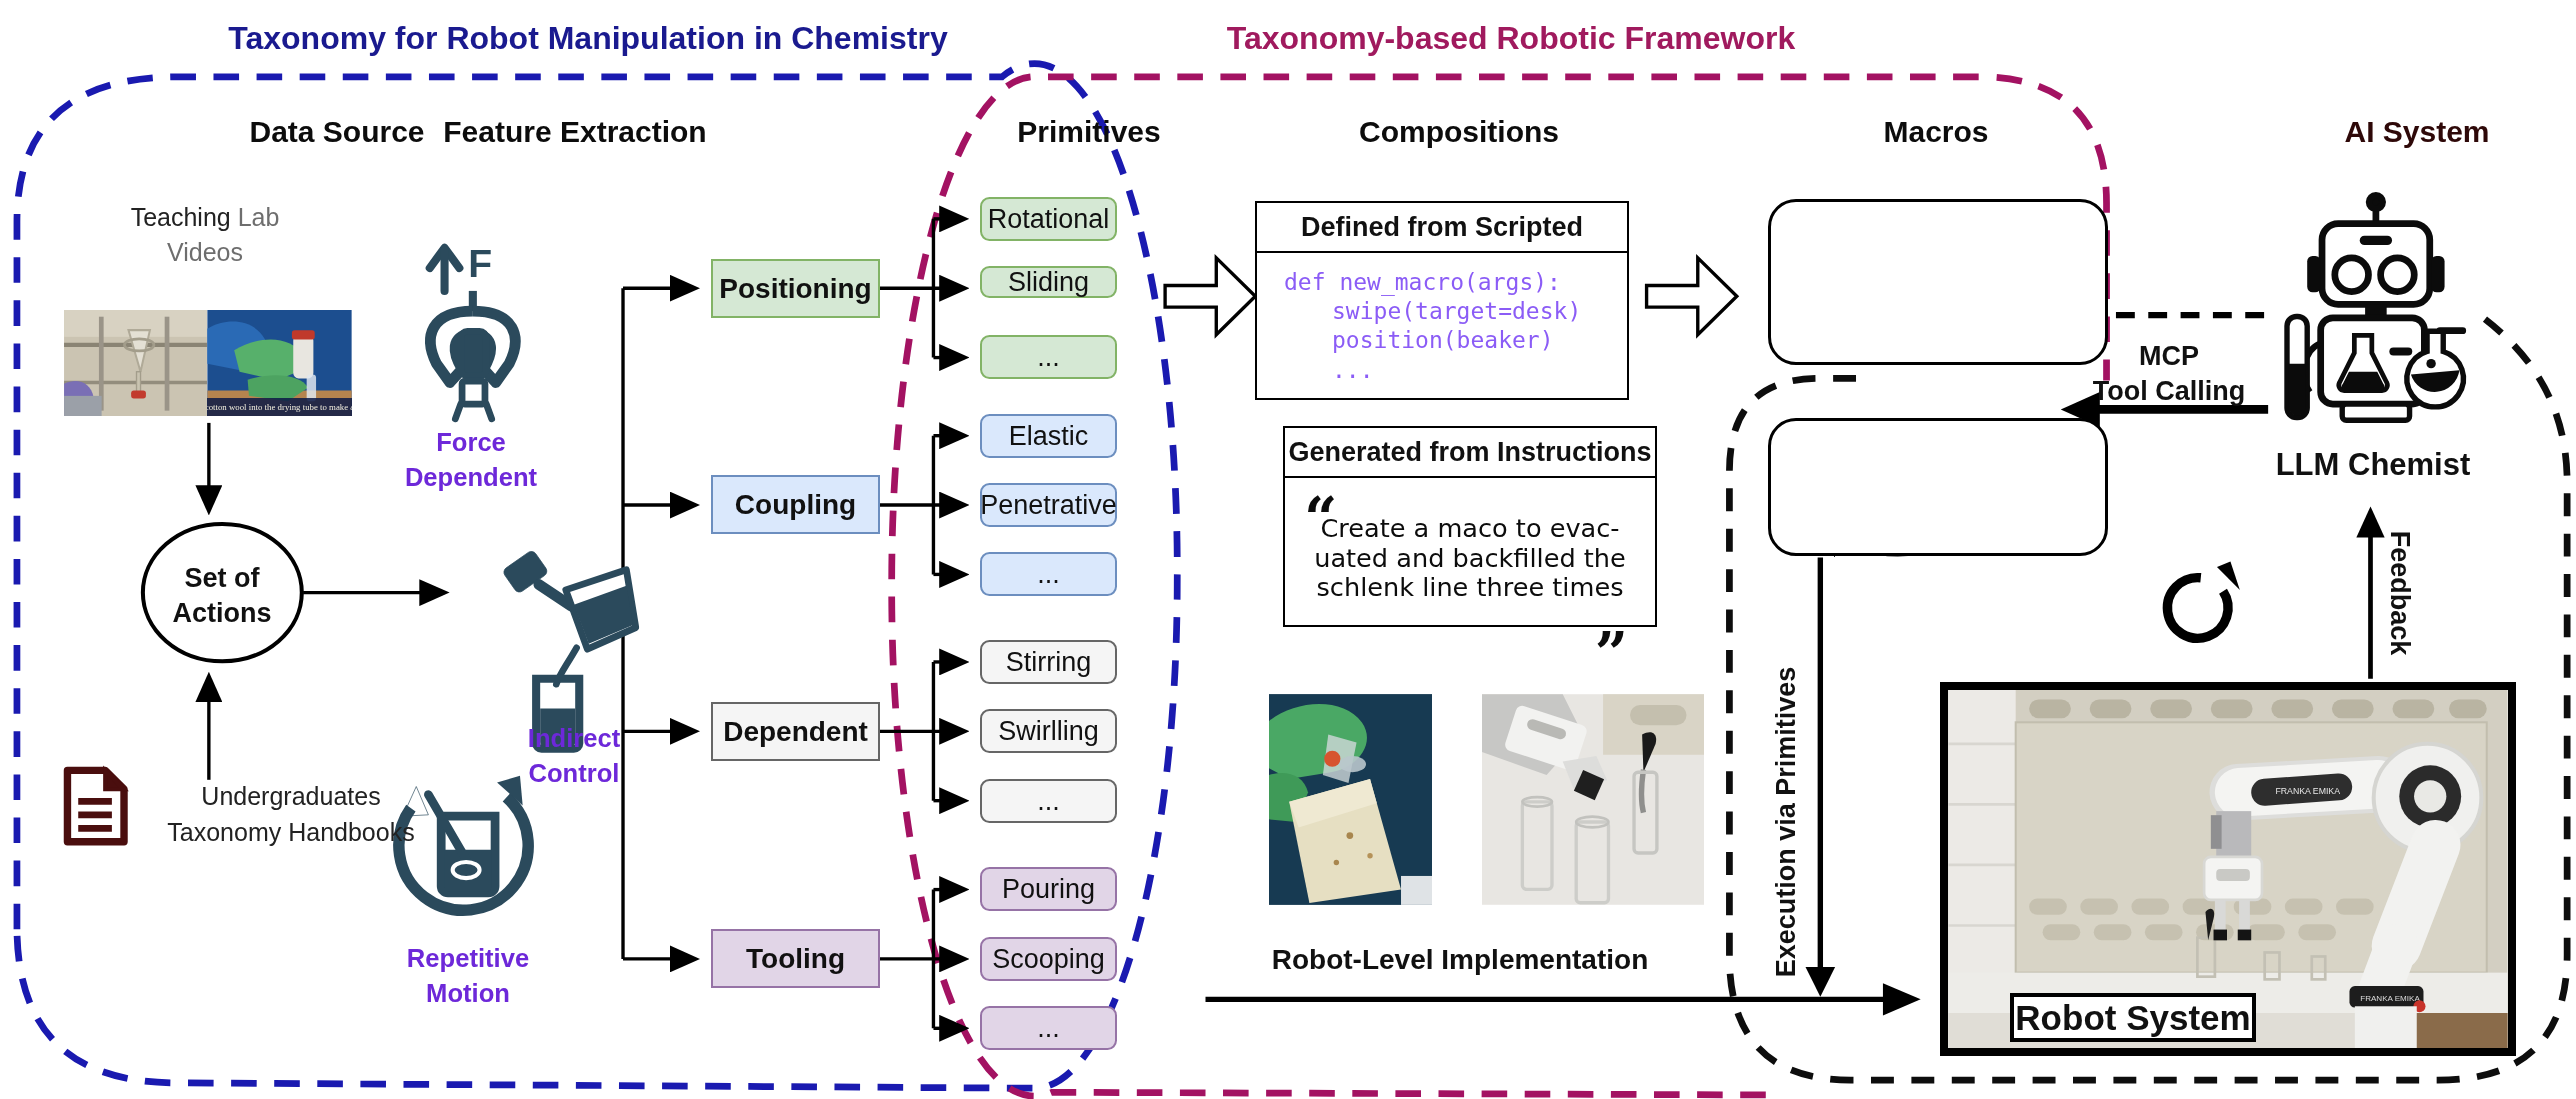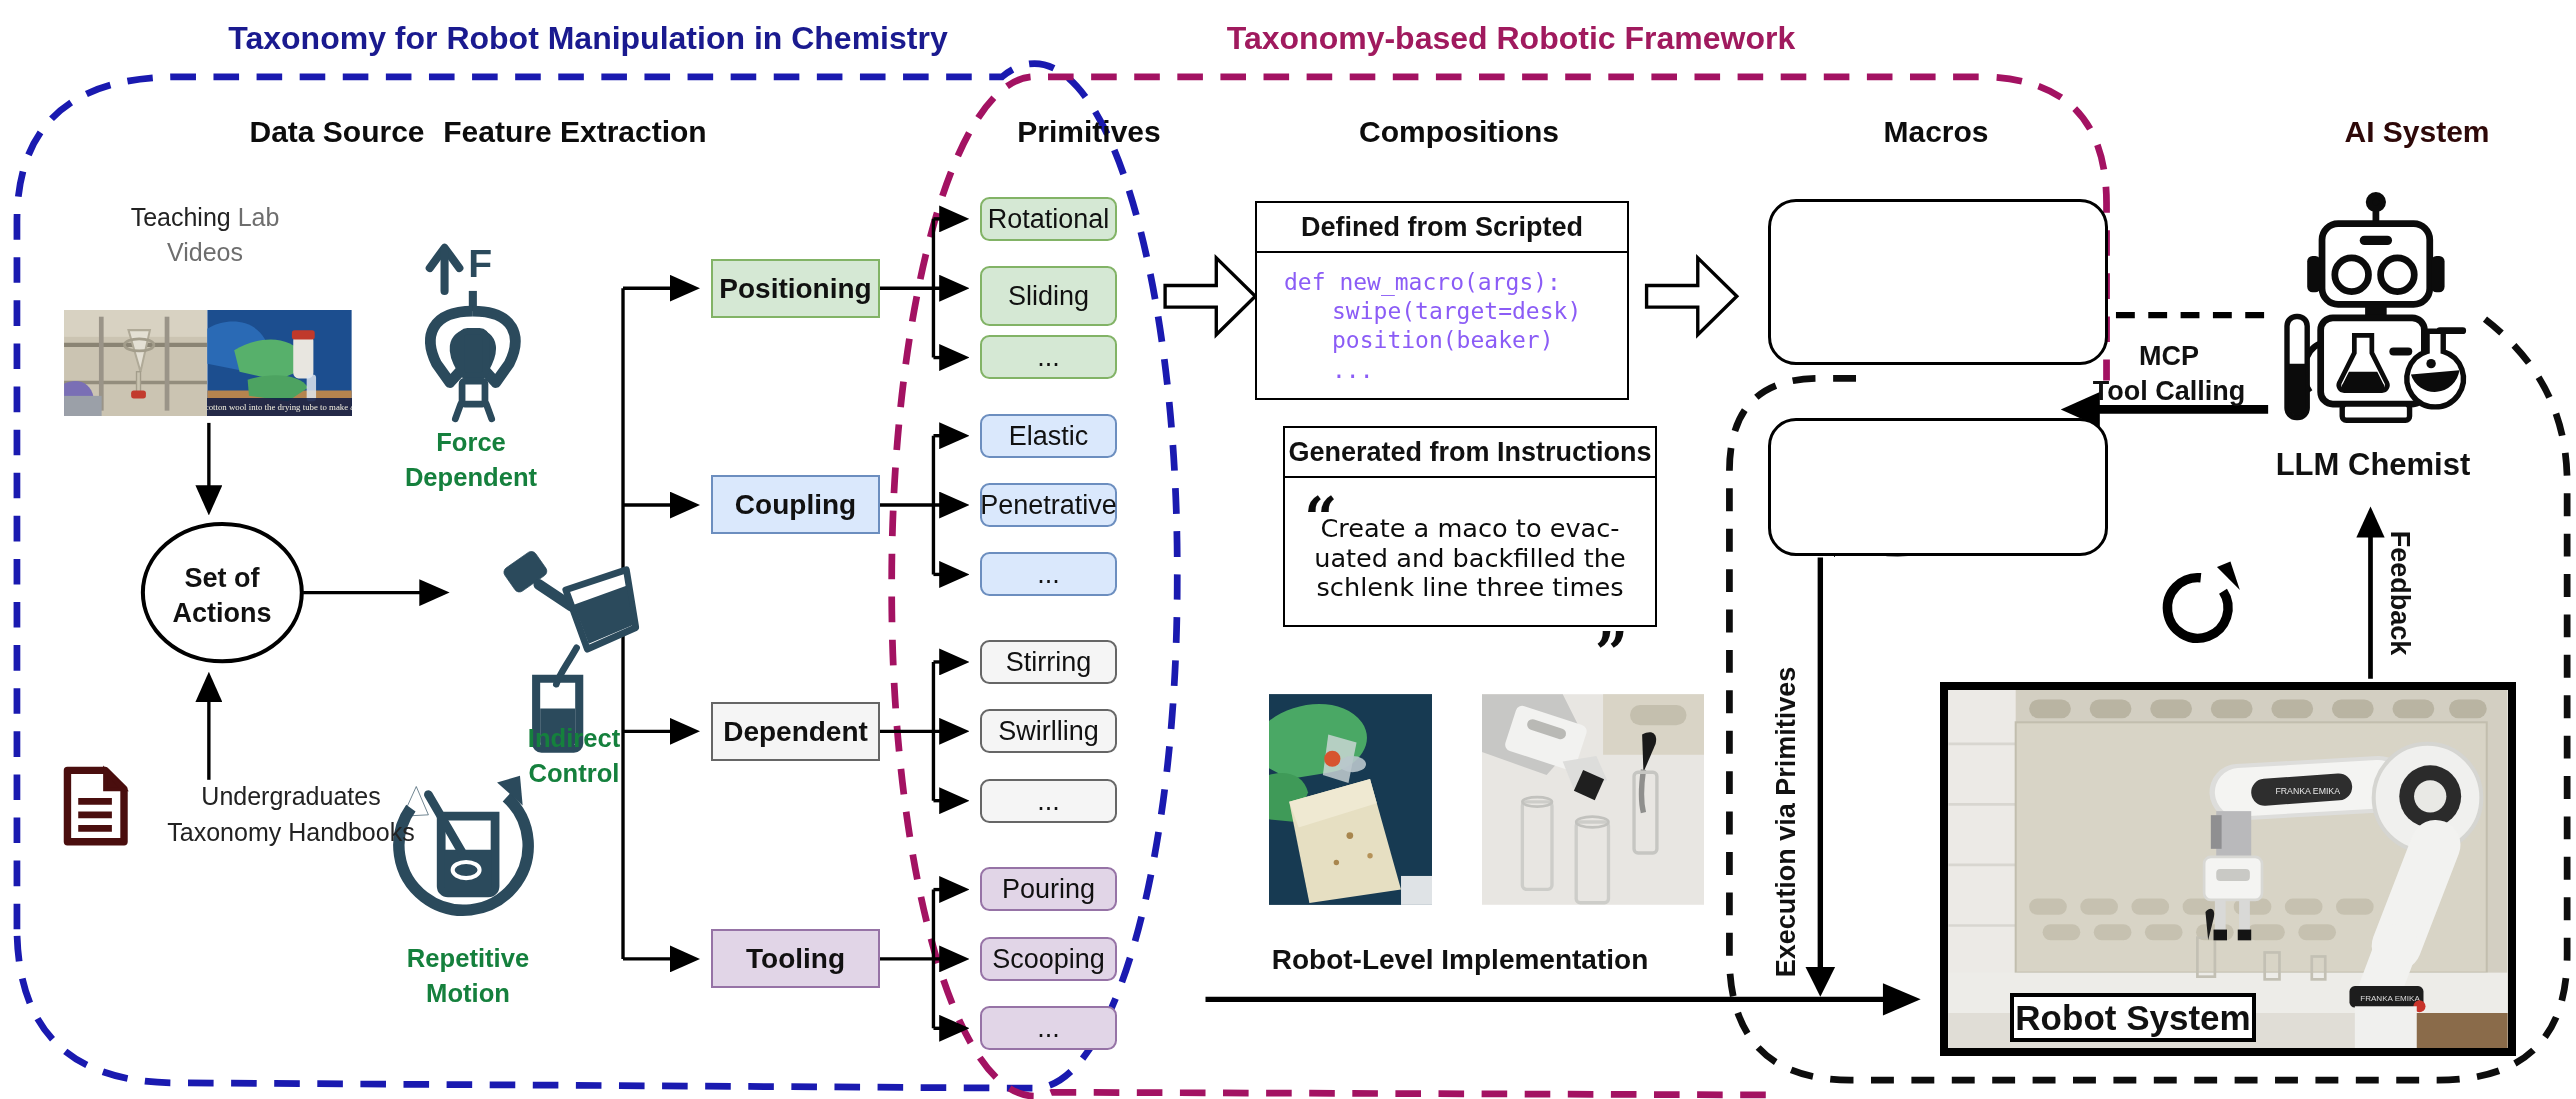--- a/index.html
+++ b/index.html
@@ -4,21 +4,21 @@
 <style>
   html,body{margin:0;padding:0;background:#ffffff;}
   #canvas{position:relative;width:2576px;height:1099px;background:#ffffff;overflow:hidden;
           font-family:"Liberation Sans",sans-serif;color:#111;}
   svg.under{position:absolute;left:0;top:0;}
   .label{position:absolute;transform:translate(-50%,-50%);white-space:nowrap;text-align:center;}
   .title{font-size:32px;font-weight:bold;}
   .colhead{font-size:30px;font-weight:bold;color:#0c0c0c;}
   .small-cap{font-size:25px;color:#222;}
   .gray{color:#6e6e6e;}
-  .feat{font-size:25.6px;font-weight:bold;color:#15803d;line-height:1.32;}
+  .feat{font-size:25.6px;font-weight:bold;color:#6d28d9;line-height:1.32;}
   .cat{position:absolute;display:flex;align-items:center;justify-content:center;
        font-size:28px;font-weight:bold;border:2px solid;box-sizing:border-box;}
   .prim{position:absolute;display:flex;align-items:center;justify-content:center;
         font-size:27px;font-weight:500;border:2px solid;border-radius:9.4px;box-sizing:border-box;}
   .g1{background:#d5e8d4;border-color:#82b366;}
   .g2{background:#dae8fc;border-color:#6c8ebf;}
   .g3{background:#f5f5f5;border-color:#666666;}
   .g4{background:#e1d5e7;border-color:#9673a6;}
   .compbox{position:absolute;border:2.7px solid #000;background:#fff;box-sizing:border-box;}
   .compbox .hd{border-bottom:2.7px solid #000;display:flex;align-items:center;justify-content:center;
@@ -272,21 +272,21 @@
 <div class="label feat" style="left:574px;top:774px;">Control</div>
 <div class="label feat" style="left:468px;top:959px;">Repetitive</div>
 <div class="label feat" style="left:468px;top:994px;">Motion</div>
 
 <div class="cat g1" style="left:711px;top:259px;width:169px;height:59px;">Positioning</div>
 <div class="cat g2" style="left:711px;top:475px;width:169px;height:59px;">Coupling</div>
 <div class="cat g3" style="left:711px;top:702px;width:169px;height:59px;">Dependent</div>
 <div class="cat g4" style="left:711px;top:929px;width:169px;height:59px;">Tooling</div>
 
 <div class="prim g1" style="left:980px;top:197px;width:137px;height:44px;">Rotational</div>
-<div class="prim g1" style="left:980px;top:266px;width:137px;height:60px;">Sliding</div>
+<div class="prim g1" style="left:980px;top:266px;width:137px;height:32px;">Sliding</div>
 <div class="prim g1" style="left:980px;top:335px;width:137px;height:44px;">...</div>
 
 <div class="prim g2" style="left:980px;top:414px;width:137px;height:44px;">Elastic</div>
 <div class="prim g2" style="left:980px;top:483px;width:137px;height:44px;">Penetrative</div>
 <div class="prim g2" style="left:980px;top:552px;width:137px;height:44px;">...</div>
 
 <div class="prim g3" style="left:980px;top:640px;width:137px;height:44px;">Stirring</div>
 <div class="prim g3" style="left:980px;top:709px;width:137px;height:44px;">Swirlling</div>
 <div class="prim g3" style="left:980px;top:779px;width:137px;height:44px;">...</div>
 

